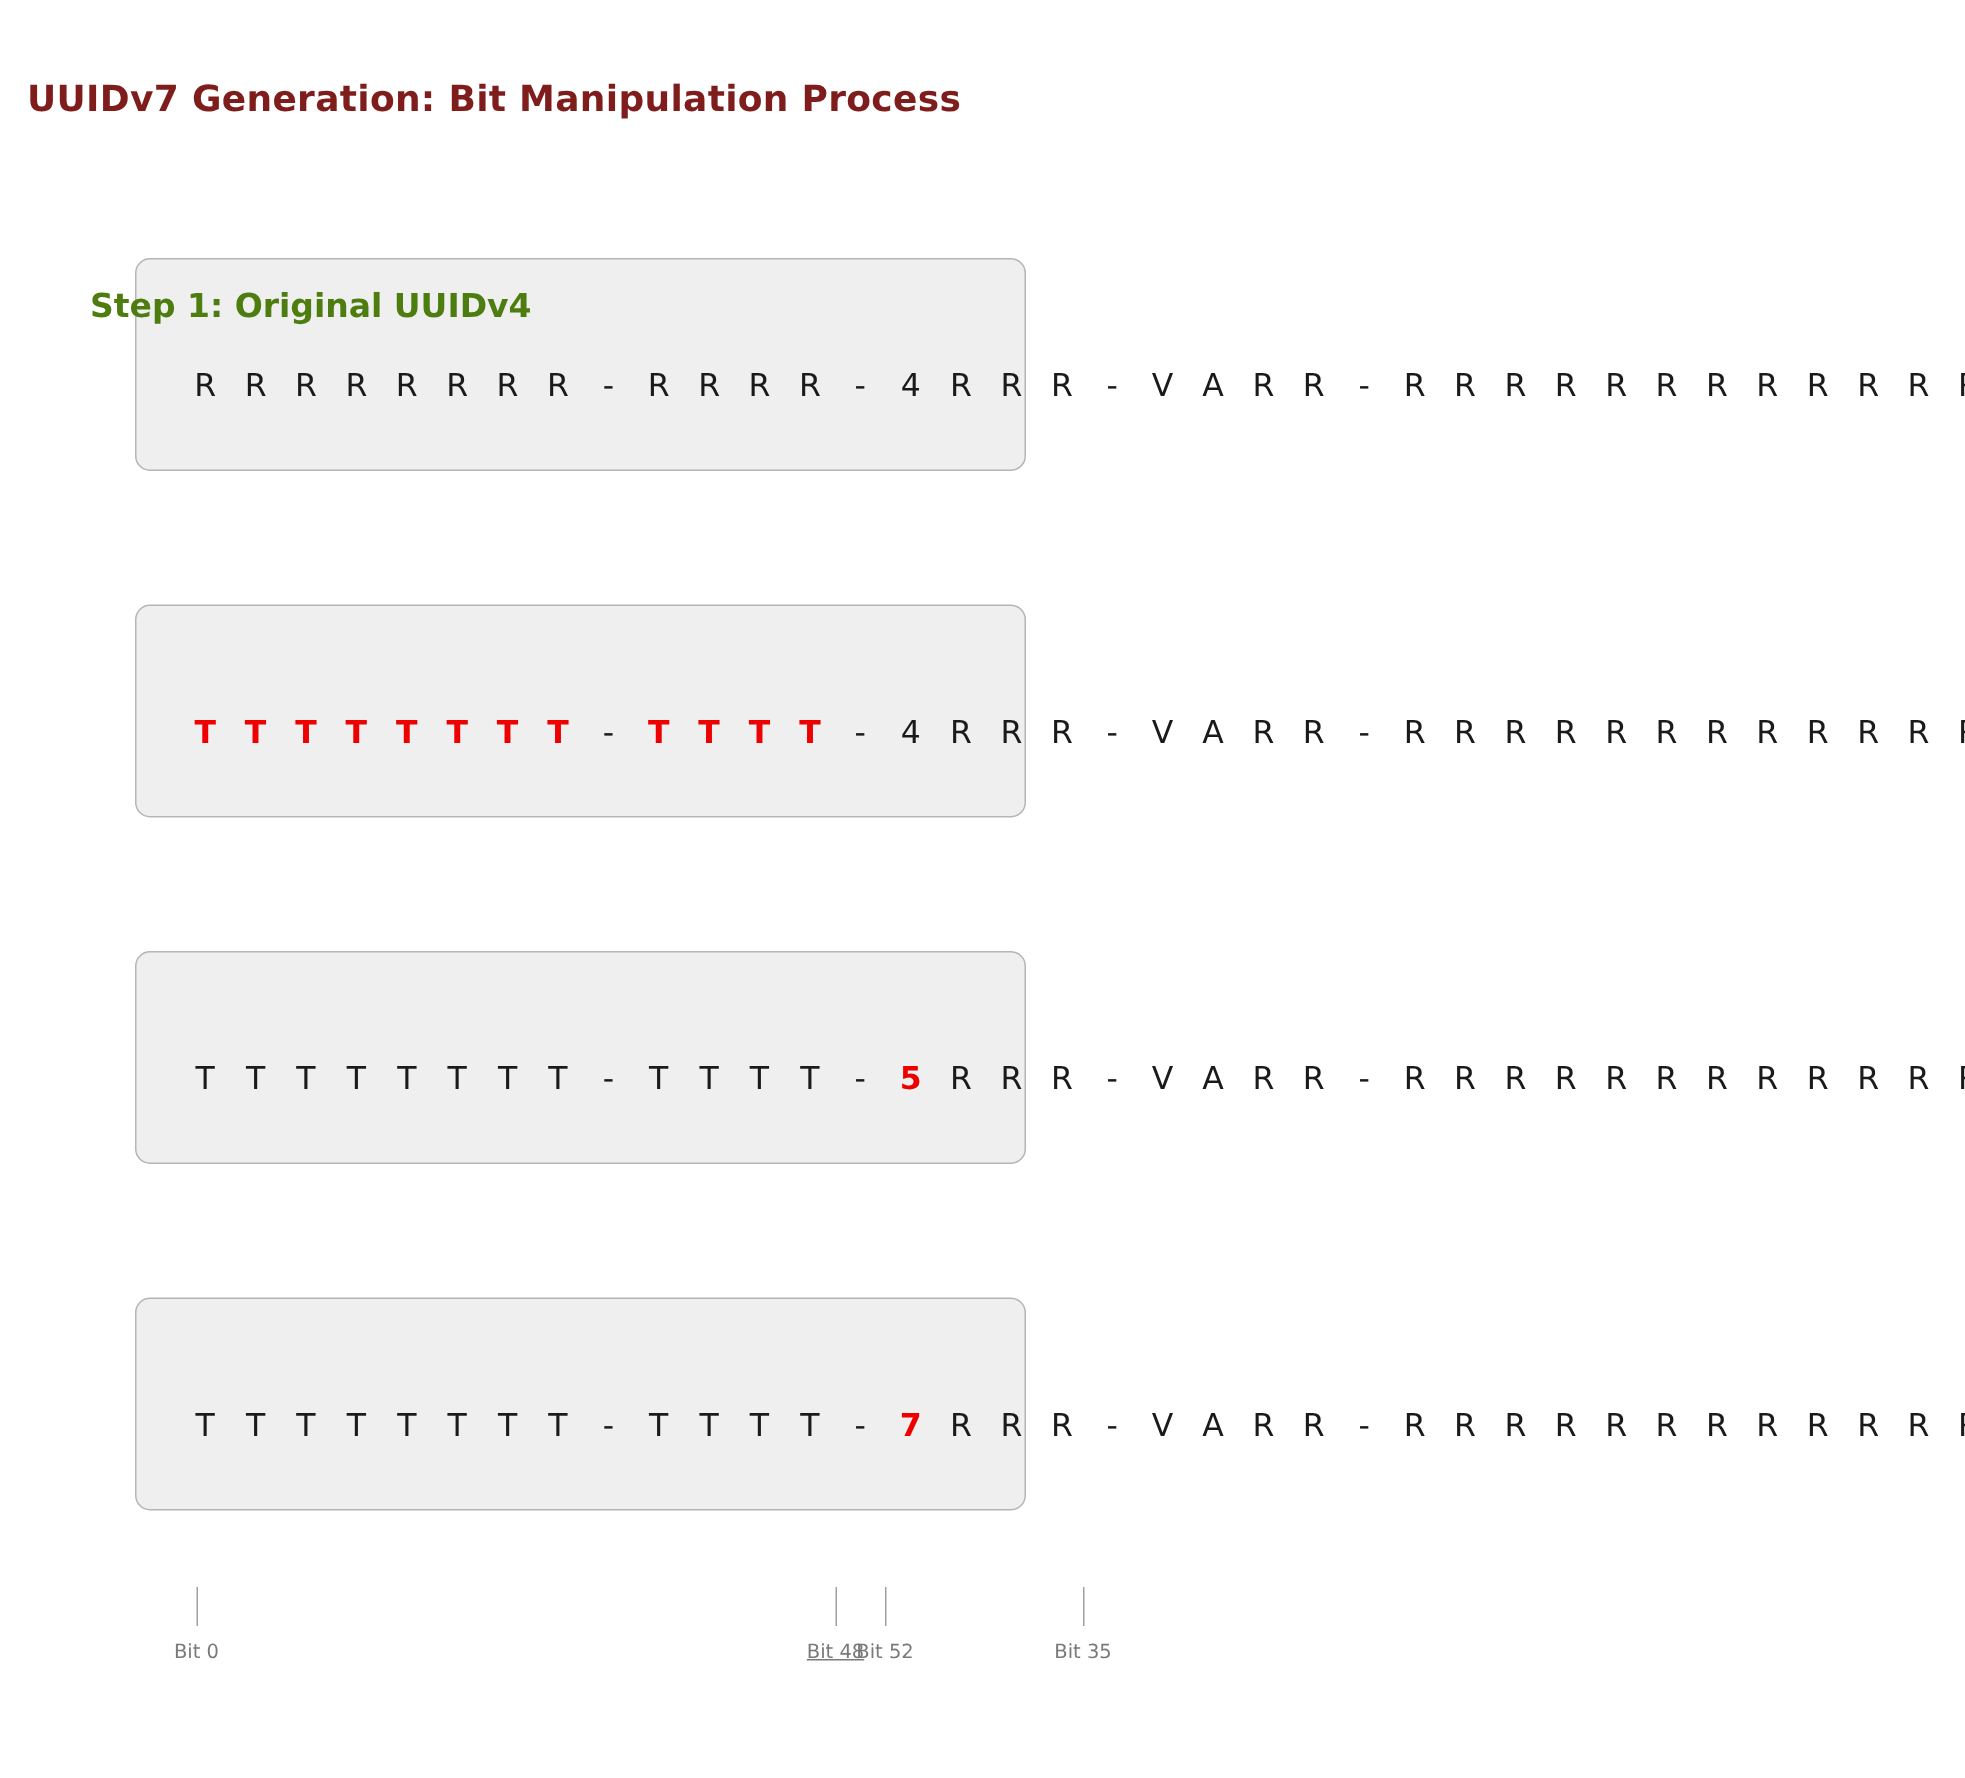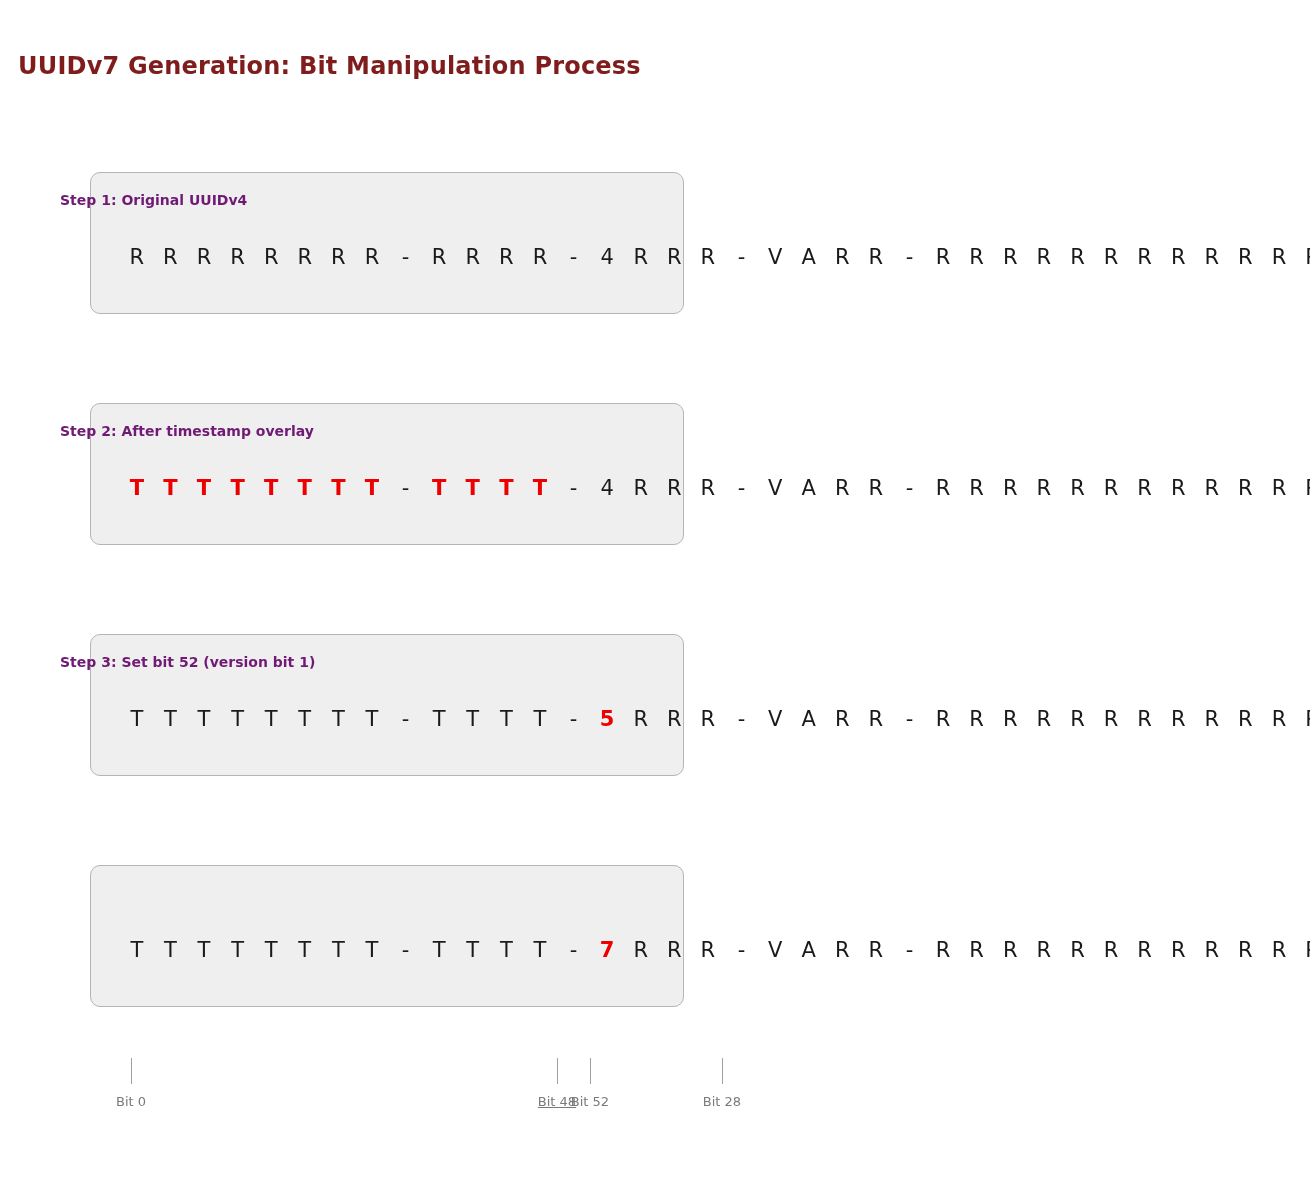--- a/index.html
+++ b/index.html
@@ -37,23 +37,23 @@
     height: 142px;
     background: #efefef;
     border: 1px solid #b5b5b5;
     border-radius: 10px;
     box-sizing: border-box;
   }
   .step-label {
     position: absolute;
     left: 60px;
     top: 20px;
-    font-size: 14px;
+    font-size: 22px;
     font-weight: bold;
-    color: #701a75;
+    color: #4d7c0f;
     white-space: nowrap;
     z-index: 3;
   }
   .chars {
     position: absolute;
     left: 0px;
     top: 68px;
     width: 1310px;
     height: 40px;
     z-index: 2;
@@ -109,37 +109,35 @@
 <div id="page-title">UUIDv7 Generation: Bit Manipulation Process</div>
 
 <div class="step" id="step-0" style="top:172px;">
   <div class="step-box"></div>
   <div class="step-label">Step 1: Original UUIDv4</div>
   <div class="chars chars-offset"><span class="ch">R</span><span class="ch">R</span><span class="ch">R</span><span class="ch">R</span><span class="ch">R</span><span class="ch">R</span><span class="ch">R</span><span class="ch">R</span><span class="ch sep">-</span><span class="ch">R</span><span class="ch">R</span><span class="ch">R</span><span class="ch">R</span><span class="ch sep">-</span><span class="ch">4</span><span class="ch">R</span><span class="ch">R</span><span class="ch">R</span><span class="ch sep">-</span><span class="ch">V</span><span class="ch">A</span><span class="ch">R</span><span class="ch">R</span><span class="ch sep">-</span><span class="ch">R</span><span class="ch">R</span><span class="ch">R</span><span class="ch">R</span><span class="ch">R</span><span class="ch">R</span><span class="ch">R</span><span class="ch">R</span><span class="ch">R</span><span class="ch">R</span><span class="ch">R</span><span class="ch">R</span></div>
 </div>
 
 <div class="step" id="step-1" style="top:403px;">
   <div class="step-box"></div>
-  <div class="step-label">Step 2: After timestamp overlay</div>
   <div class="chars chars-offset"><span class="ch hl">T</span><span class="ch hl">T</span><span class="ch hl">T</span><span class="ch hl">T</span><span class="ch hl">T</span><span class="ch hl">T</span><span class="ch hl">T</span><span class="ch hl">T</span><span class="ch sep">-</span><span class="ch hl">T</span><span class="ch hl">T</span><span class="ch hl">T</span><span class="ch hl">T</span><span class="ch sep">-</span><span class="ch">4</span><span class="ch">R</span><span class="ch">R</span><span class="ch">R</span><span class="ch sep">-</span><span class="ch">V</span><span class="ch">A</span><span class="ch">R</span><span class="ch">R</span><span class="ch sep">-</span><span class="ch">R</span><span class="ch">R</span><span class="ch">R</span><span class="ch">R</span><span class="ch">R</span><span class="ch">R</span><span class="ch">R</span><span class="ch">R</span><span class="ch">R</span><span class="ch">R</span><span class="ch">R</span><span class="ch">R</span></div>
 </div>
 
 <div class="step" id="step-2" style="top:634px;">
   <div class="step-box"></div>
-  <div class="step-label">Step 3: Set bit 52 (version bit 1)</div>
   <div class="chars chars-offset"><span class="ch">T</span><span class="ch">T</span><span class="ch">T</span><span class="ch">T</span><span class="ch">T</span><span class="ch">T</span><span class="ch">T</span><span class="ch">T</span><span class="ch sep">-</span><span class="ch">T</span><span class="ch">T</span><span class="ch">T</span><span class="ch">T</span><span class="ch sep">-</span><span class="ch hl">5</span><span class="ch">R</span><span class="ch">R</span><span class="ch">R</span><span class="ch sep">-</span><span class="ch">V</span><span class="ch">A</span><span class="ch">R</span><span class="ch">R</span><span class="ch sep">-</span><span class="ch">R</span><span class="ch">R</span><span class="ch">R</span><span class="ch">R</span><span class="ch">R</span><span class="ch">R</span><span class="ch">R</span><span class="ch">R</span><span class="ch">R</span><span class="ch">R</span><span class="ch">R</span><span class="ch">R</span></div>
 </div>
 
 <div class="step" id="step-3" style="top:865px;">
   <div class="step-box"></div>
   <div class="chars chars-offset"><span class="ch">T</span><span class="ch">T</span><span class="ch">T</span><span class="ch">T</span><span class="ch">T</span><span class="ch">T</span><span class="ch">T</span><span class="ch">T</span><span class="ch sep">-</span><span class="ch">T</span><span class="ch">T</span><span class="ch">T</span><span class="ch">T</span><span class="ch sep">-</span><span class="ch hl">7</span><span class="ch">R</span><span class="ch">R</span><span class="ch">R</span><span class="ch sep">-</span><span class="ch">V</span><span class="ch">A</span><span class="ch">R</span><span class="ch">R</span><span class="ch sep">-</span><span class="ch">R</span><span class="ch">R</span><span class="ch">R</span><span class="ch">R</span><span class="ch">R</span><span class="ch">R</span><span class="ch">R</span><span class="ch">R</span><span class="ch">R</span><span class="ch">R</span><span class="ch">R</span><span class="ch">R</span></div>
 </div>
 
 <div id="ruler">
     <div class="tick" style="left: 131px;"></div>
     <div class="tick-label" style="left: 131px;">Bit 0</div>
     <div class="tick" style="left: 557px;"></div>
     <div class="tick-label" style="left: 557px; text-decoration: underline;">Bit 48</div>
     <div class="tick" style="left: 590px;"></div>
     <div class="tick-label" style="left: 590px;">Bit 52</div>
     <div class="tick" style="left: 722px;"></div>
-    <div class="tick-label" style="left: 722px;">Bit 28</div>
+    <div class="tick-label" style="left: 722px;">Bit 35</div>
   </div>
 
 </body></html>

